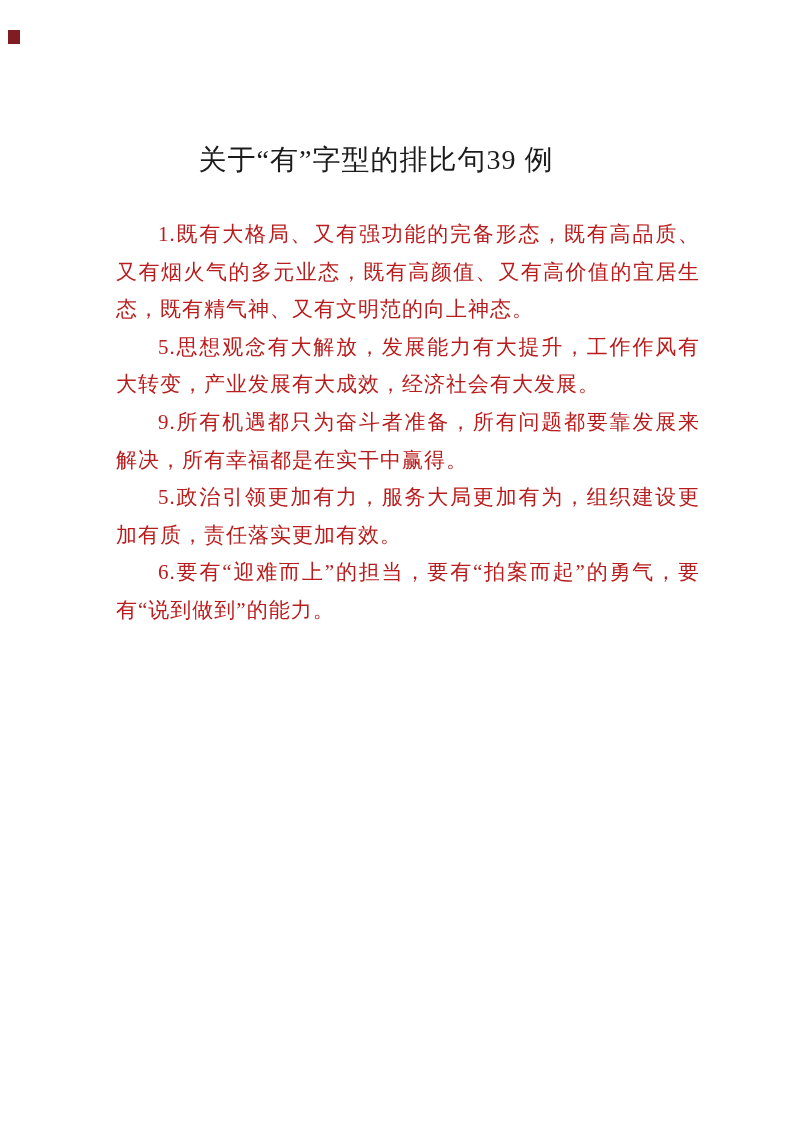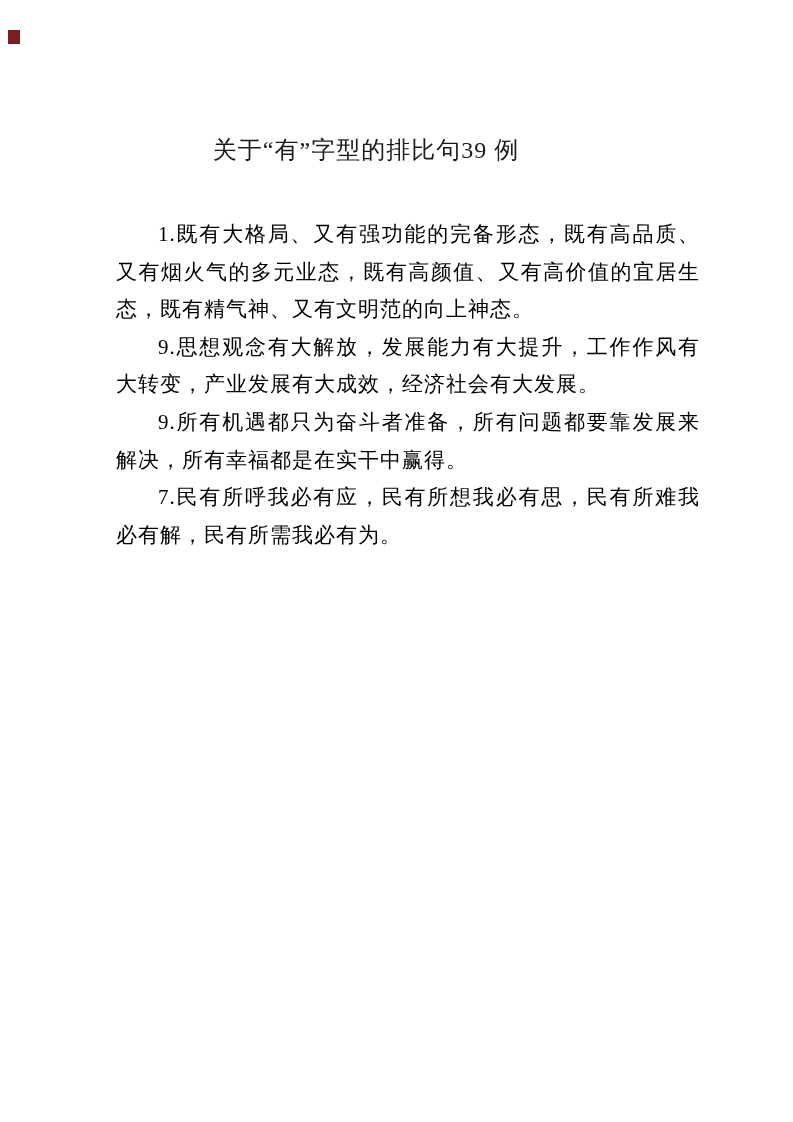--- a/index.html
+++ b/index.html
@@ -22,55 +22,56 @@
     top: 30px;
     width: 12px;
     height: 14px;
     background: #7f1d22;
   }
   .doc-title {
     position: absolute;
     left: 76px;
     top: 128px;
     width: 580px;
-    margin: 0;
+    margin: 10px;
     text-align: center;
-    font-size: 24px;
+    font-size: 28px;
     font-weight: 400;
     letter-spacing: 1px;
     color: #1b1b1b;
     line-height: 44px;
     white-space: nowrap;
   }
   .doc-body {
     position: absolute;
     left: 116px;
     top: 216px;
     width: 584px;
   }
   .doc-body p {
     margin: 0;
     font-size: 21px;
     line-height: 37.6px;
     letter-spacing: 1px;
     text-align: justify;
     text-indent: 42px;
-    color: #000000;
+    color: #b91c1c;
     font-family: "Liberation Serif", "DejaVu Serif", serif;
   }
 </style>
 </head>
 <body>
 
 <div class="page">
 
   <div class="corner-mark" style="background: rgb(127, 29, 34);"></div>
 
   <h1 class="doc-title" style="color: rgb(27, 27, 27);">关于“有”字型的排比句39 例</h1>
 
   <div class="doc-body">
     <p>1.既有大格局、又有强功能的完备形态，既有高品质、又有烟火气的多元业态，既有高颜值、又有高价值的宜居生态，既有精气神、又有文明范的向上神态。</p>
-    <p>9.思想观念有大解放，发展能力有大提升，工作作风有大转变，产业发展有大成效，经济社会有大发展。</p>
+    <p>5.思想观念有大解放，发展能力有大提升，工作作风有大转变，产业发展有大成效，经济社会有大发展。</p>
     <p>9.所有机遇都只为奋斗者准备，所有问题都要靠发展来解决，所有幸福都是在实干中赢得。</p>
-    <p>7.民有所呼我必有应，民有所想我必有思，民有所难我必有解，民有所需我必有为。</p>
+    <p>5.政治引领更加有力，服务大局更加有为，组织建设更加有质，责任落实更加有效。</p>
+    <p>6.要有“迎难而上”的担当，要有“拍案而起”的勇气，要有“说到做到”的能力。</p>
   </div>
 
 </div>
 
 </body></html>

